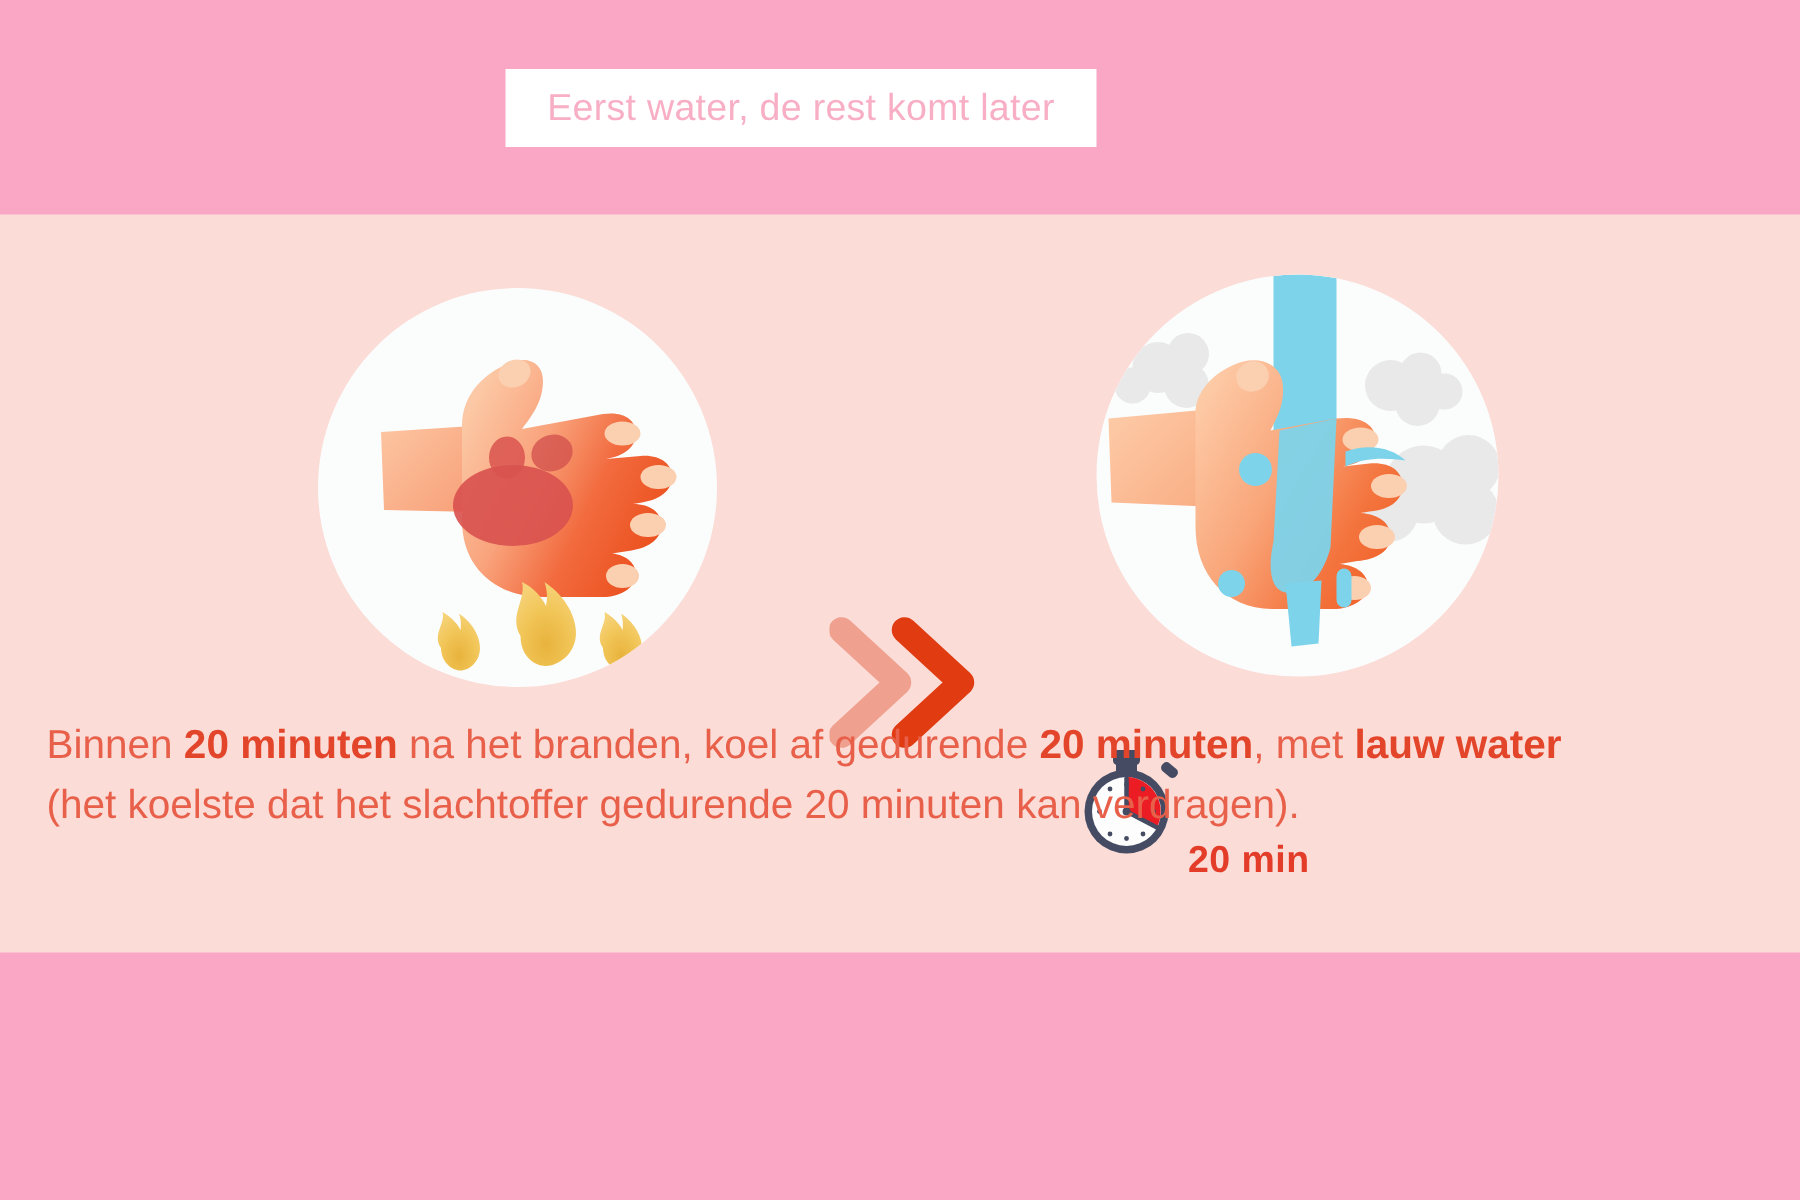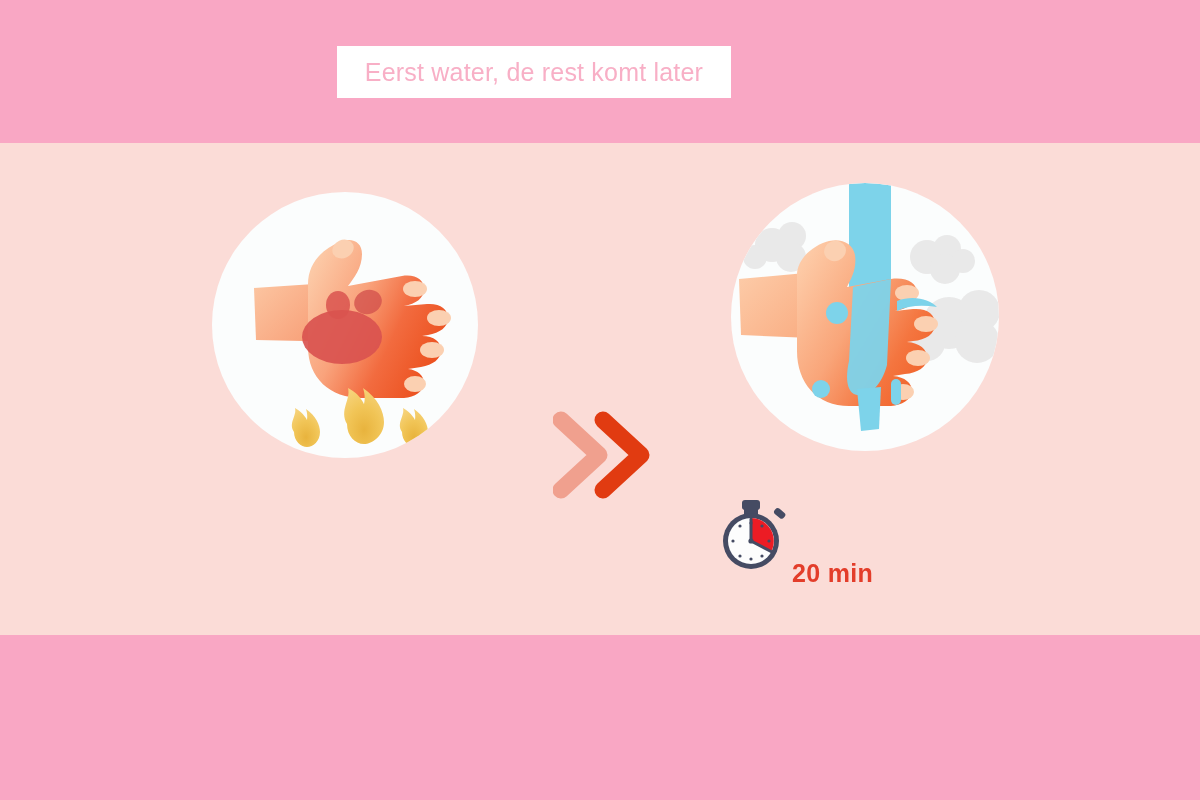--- a/index.html
+++ b/index.html
@@ -333,17 +333,19 @@
           <path d="M47 43 L47 21" stroke="#454b63" stroke-width="3" stroke-linecap="round"></path>
           <path d="M47 43 L68 54" stroke="#454b63" stroke-width="3" stroke-linecap="round"></path>
           <circle cx="47" cy="43" r="2.6" fill="#454b63"></circle>
         </svg>
         <span class="timer-label">20 min</span>
       </div>
 
     </div>
 
     <div class="copy">
+      <div class="line"><span>Binnen </span><b>20 minuten</b><span> na het branden, koel af gedurende </span><b>20 minuten</b><span>, met </span><b>lauw water</b></div>
+      <div class="line"><span>(het koelste dat het slachtoffer gedurende 20 minuten kan verdragen).</span></div>
     </div>
 
   </div>
 
 </div>
 
 </body></html>

